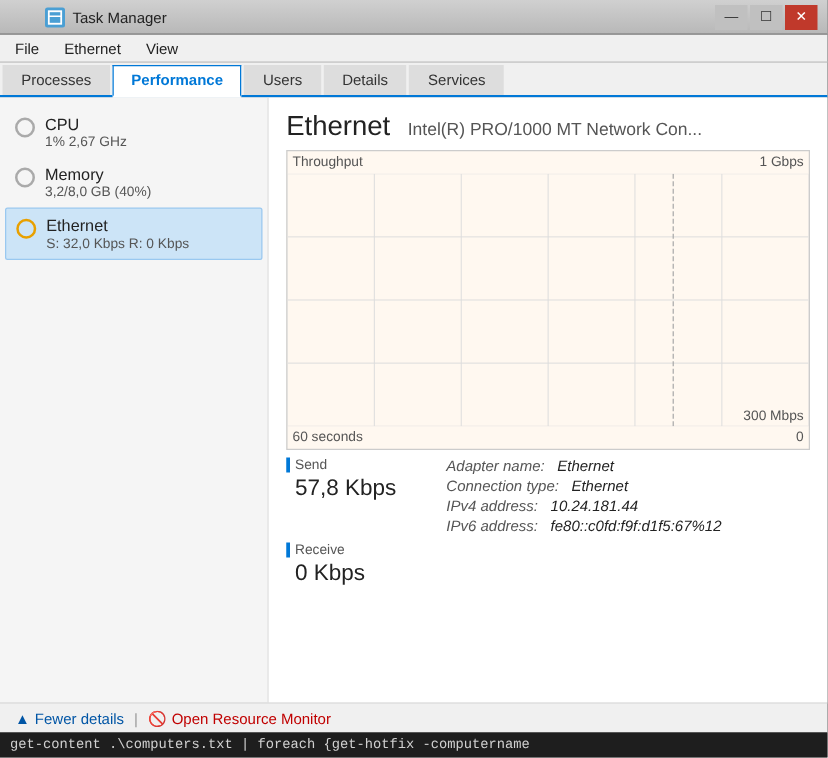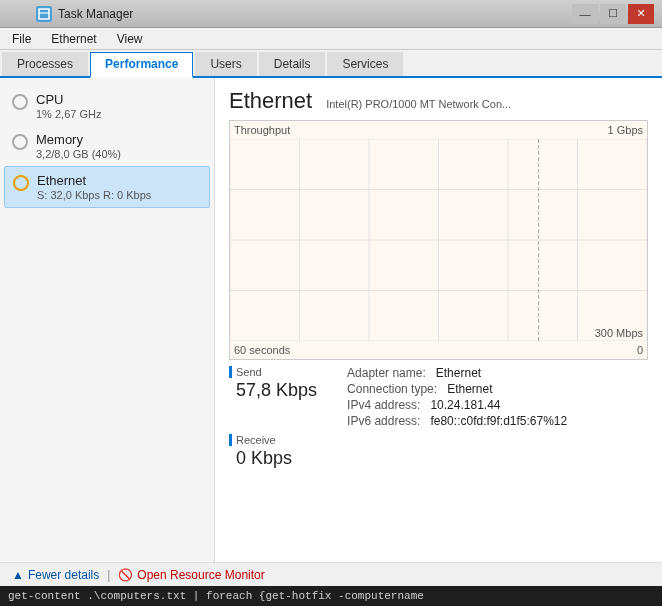--- a/index.html
+++ b/index.html
@@ -146,21 +146,21 @@
       align-items: baseline;
       gap: 14px;
       margin-bottom: 6px;
     }
     .content-title {
       font-size: 22px;
       font-weight: 300;
       color: #222;
     }
     .content-subtitle {
-      font-size: 11px;
+      font-size: 14px;
       color: #555;
     }
 
     
     .chart-container {
       border: 1px solid #ccc;
       background: #fff8f0;
       position: relative;
       height: 240px;
       margin-bottom: 6px;
@@ -452,21 +452,21 @@
         <line x1="74%" y1="0" x2="74%" y2="100%" stroke="#aaa" stroke-width="1" stroke-dasharray="4,2"></line>
       </svg>
     </div>
 
     <div class="stats-row">
       <div class="stat-group">
         <span class="stat-label">Send</span>
         <span class="stat-value">57,8 Kbps</span>
       </div>
 
-      <div style="display:flex; flex-direction:column; gap:2px; ">
+      <div style="display:flex; flex-direction:column; gap:2px; margin-left:10px;font-style:italic;">
         <div style="display:flex; gap:10px;">
           <span class="info-key">Adapter name:</span>
           <span class="info-val">Ethernet</span>
         </div>
         <div style="display:flex; gap:10px;">
           <span class="info-key">Connection type:</span>
           <span class="info-val">Ethernet</span>
         </div>
         <div style="display:flex; gap:10px;">
           <span class="info-key">IPv4 address:</span>

